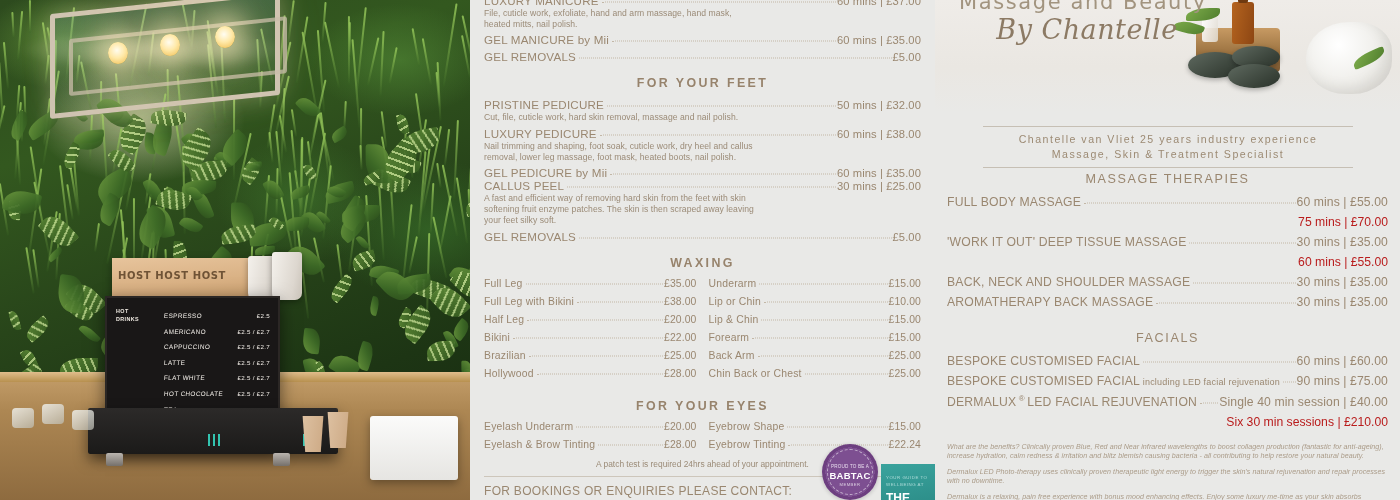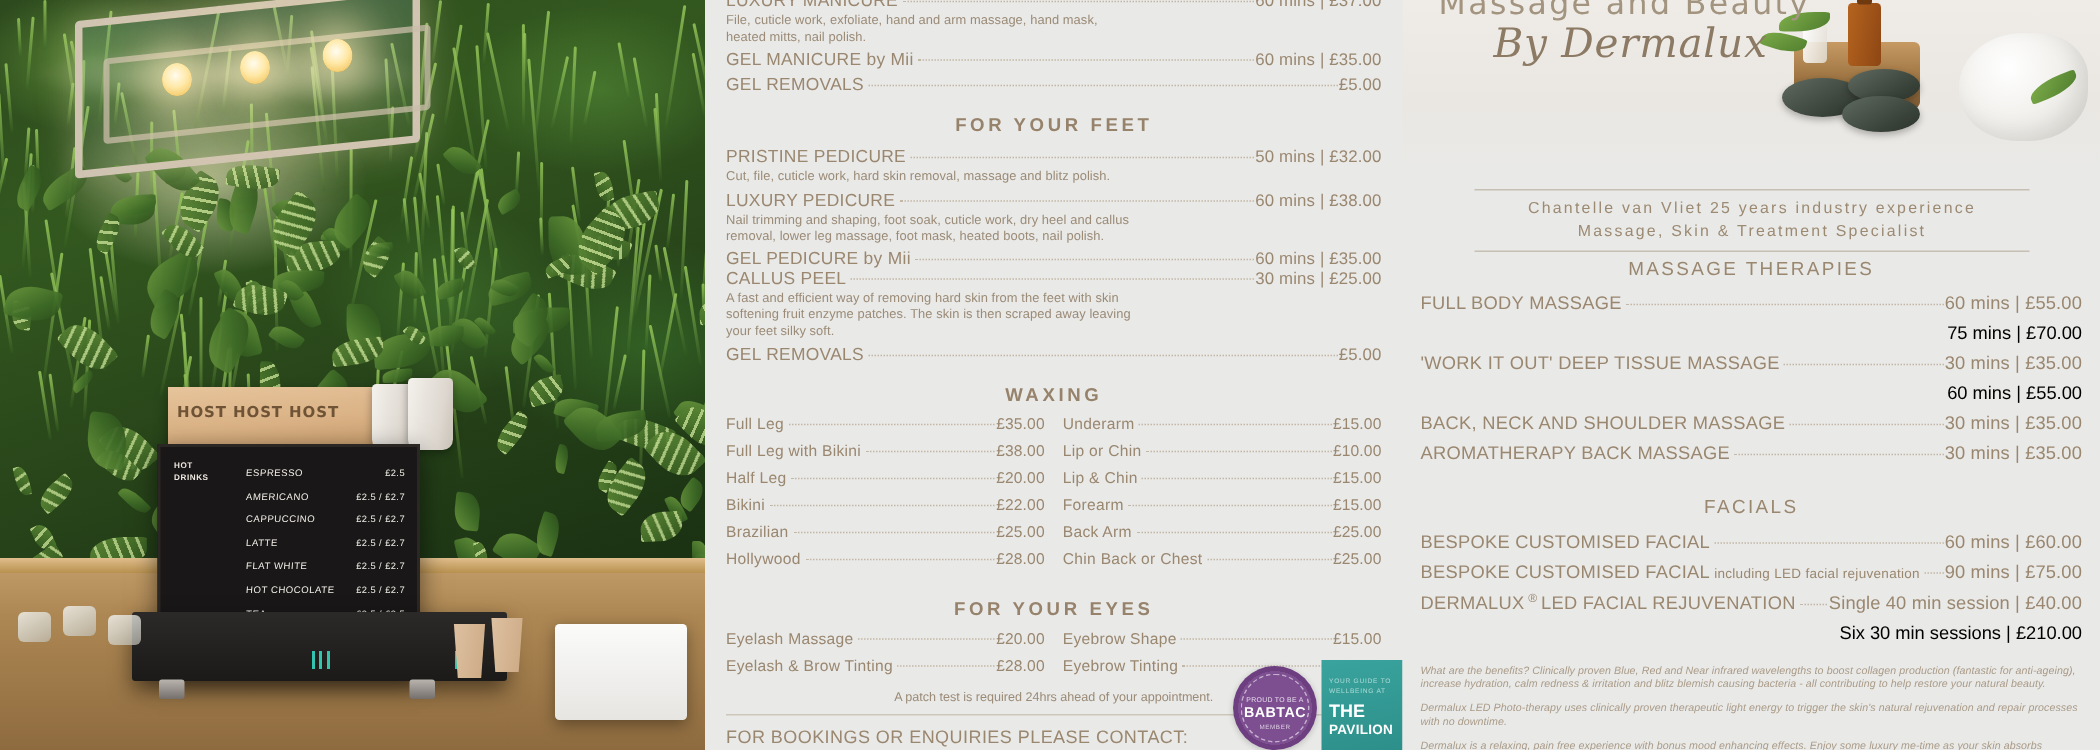--- a/index.html
+++ b/index.html
@@ -180,21 +180,21 @@
   }
   .babtac .t2 {
     position:absolute; left:0; right:0; top:26px; text-align:center;
     font-size:9.5px; font-weight:800; color:#fff; letter-spacing:.3px;
   }
   .babtac .t3 {
     position:absolute; left:0; right:0; top:38px; text-align:center;
     font-size:4.2px; color:#ddd0e2; letter-spacing:.4px;
   }
   .pavilion {
-    width: 54px; height: 60px; margin-left: 3px;
+    width: 54px; height: 36px; margin-left: 3px;
     background: linear-gradient(170deg, #3aa39d, #2d8f8a);
     position: relative; color: #cfeeec;
   }
   .pavilion .p1 { position:absolute; left:5px; top:11px; font-size:4.4px; letter-spacing:.5px; opacity:.75; }
   .pavilion .p2 { position:absolute; left:5px; top:18px; font-size:4.4px; letter-spacing:.5px; opacity:.75; }
   .pavilion .p3 { position:absolute; left:5px; top:27px; font-size:12px; font-weight:800; color:#fff; }
   .pavilion .p4 { position:absolute; left:5px; top:41px; font-size:9px; font-weight:800; color:#fff; letter-spacing:.2px; }
 
   
   .right {
@@ -256,21 +256,21 @@
   .tagline div {
     font-size: 10.6px; letter-spacing: 1.5px; color: #9c8a73; line-height: 15px;
   }
   .r-head {
     text-align: center; font-size: 12.6px; letter-spacing: 1.6px;
     color: #9a8770; margin-bottom: 9px;
   }
   .right .row .nm { font-size: 12.2px; }
   .right .row .pr { font-size: 12.2px; }
   .right .row { margin-bottom: 6px; }
-  .subrow { text-align: right; font-size: 12.2px; color: #000000; margin-bottom: 6px; }
+  .subrow { text-align: right; font-size: 12.2px; color: #b91c1c; margin-bottom: 6px; }
   .fine {
     font-size: 7.1px; line-height: 9.4px; color: #a99float; color:#aa9b88;
     font-style: italic; letter-spacing: .05px; margin-bottom: 6px;
   }
   .sup { font-size: 8px; vertical-align: super; }
 </style>
 </head>
 <body>
 
 <div class="stage">
@@ -634,21 +634,21 @@
         </div>
       </div>
 
     <div class="sec-head">FOR YOUR FEET</div>
     <div id="feet-rows">
         <div class="row">
           <span class="nm">PRISTINE PEDICURE</span>
           <span class="dots"></span>
           <span class="pr">50 mins | £32.00</span>
         </div>
-        <div class="desc">Cut, file, cuticle work, hard skin removal, massage and blitz polish.</div>
+        <div class="desc">Cut, file, cuticle work, hard skin removal, massage and nail polish.</div>
         <div class="row">
           <span class="nm">LUXURY PEDICURE</span>
           <span class="dots"></span>
           <span class="pr">60 mins | £38.00</span>
         </div>
         <div class="desc">Nail trimming and shaping, foot soak, cuticle work, dry heel and callus<br>removal, lower leg massage, foot mask, heated boots, nail polish.</div>
         <div class="row">
           <span class="nm">GEL PEDICURE by Mii</span>
           <span class="dots"></span>
           <span class="pr">60 mins | £35.00</span>
@@ -731,21 +731,21 @@
             <span class="dots"></span>
             <span class="pr">£25.00</span>
           </div>
         </div>
     </div>
 
     <div class="sec-head">FOR YOUR EYES</div>
     <div class="two-col">
       <div class="col" id="eyes-left">
           <div class="row">
-            <span class="nm">Eyelash Massage</span>
+            <span class="nm">Eyelash Underarm</span>
             <span class="dots"></span>
             <span class="pr">£20.00</span>
           </div>
           <div class="row">
             <span class="nm">Eyelash &amp; Brow Tinting</span>
             <span class="dots"></span>
             <span class="pr">£28.00</span>
           </div>
         </div>
       <div class="col" id="eyes-right">
@@ -795,21 +795,21 @@
       <div class="smallbottle"></div>
       <div class="hero-stones">
         <div class="stone" style="left:0;top:8px;width:54px;height:26px;"></div>
         <div class="stone" style="left:44px;top:2px;width:48px;height:22px;"></div>
         <div class="stone" style="left:40px;top:20px;width:52px;height:24px;"></div>
       </div>
       <div class="bamboo" style="right:180px;top:8px;width:34px;height:13px;"></div>
       <div class="bamboo" style="right:196px;top:22px;width:30px;height:12px;transform:rotate(18deg);"></div>
       <div class="bamboo" style="right:14px;top:52px;width:34px;height:12px;transform:rotate(-22deg);"></div>
       <div class="logo1">Massage and Beauty</div>
-      <div class="logo2">By Dermalux</div>
+      <div class="logo2">By Chantelle</div>
     </div>
 
     <div class="tagline">
       <div>Chantelle van Vliet 25 years industry experience</div>
       <div>Massage, Skin &amp; Treatment Specialist</div>
     </div>
 
     <div style="position:absolute;left:12px;right:12px;top:172px;">
       <div class="r-head">MASSAGE THERAPIES</div>
       <div id="massage-rows">

